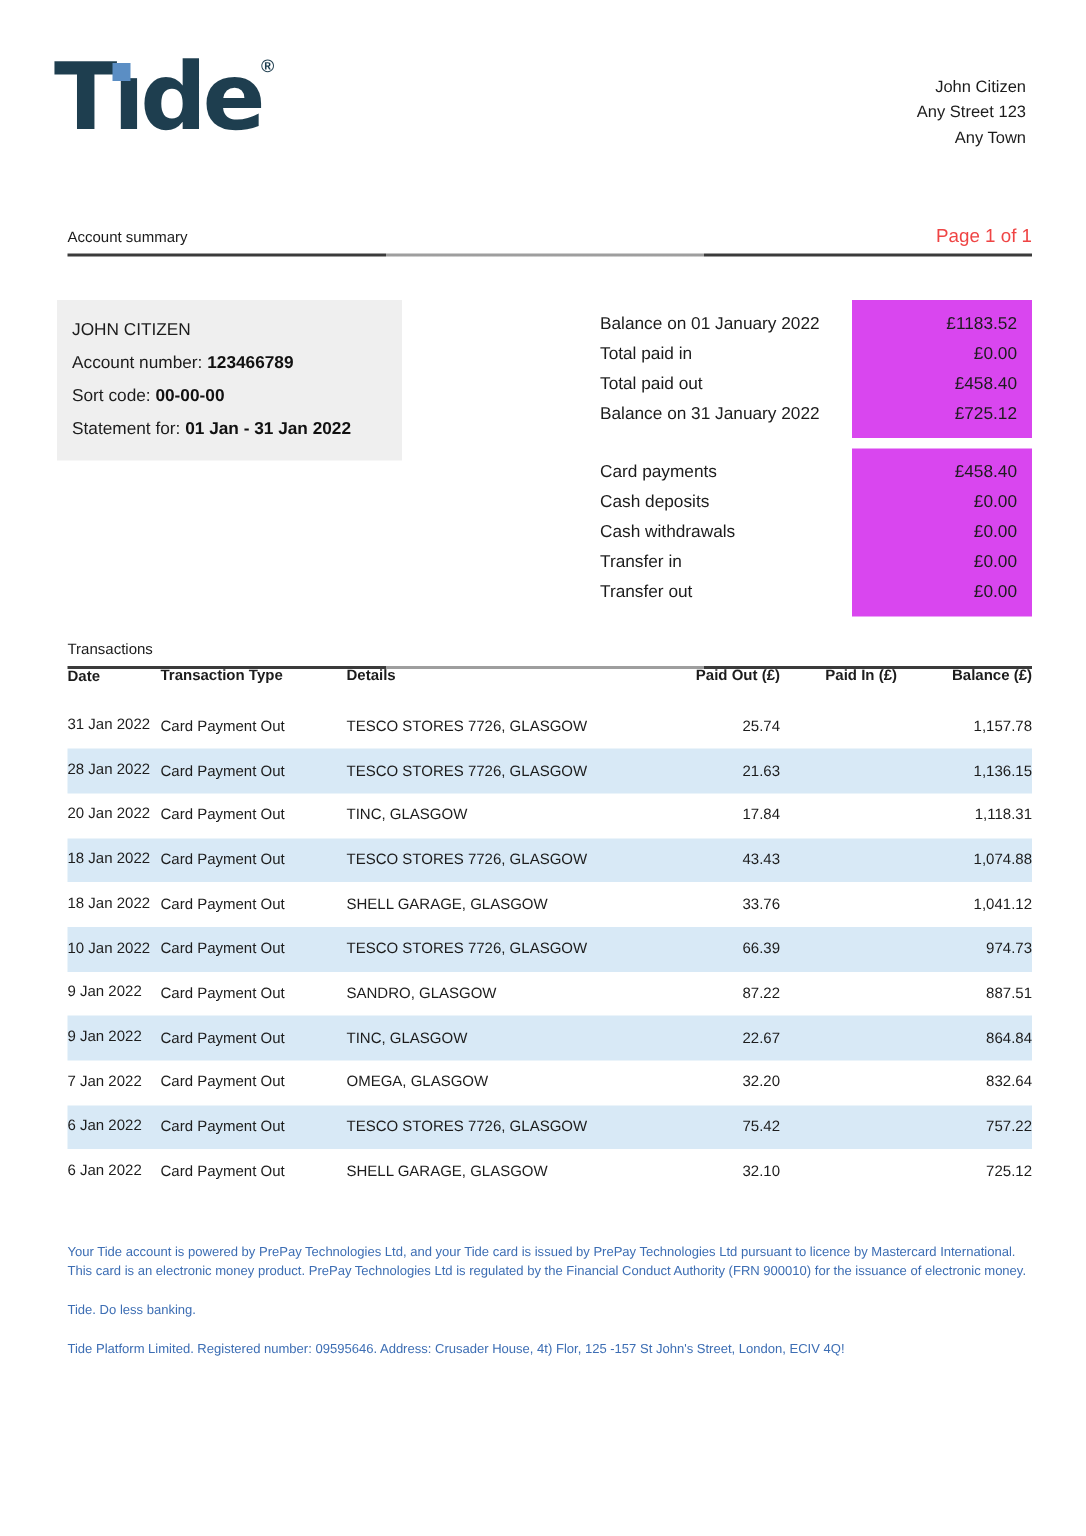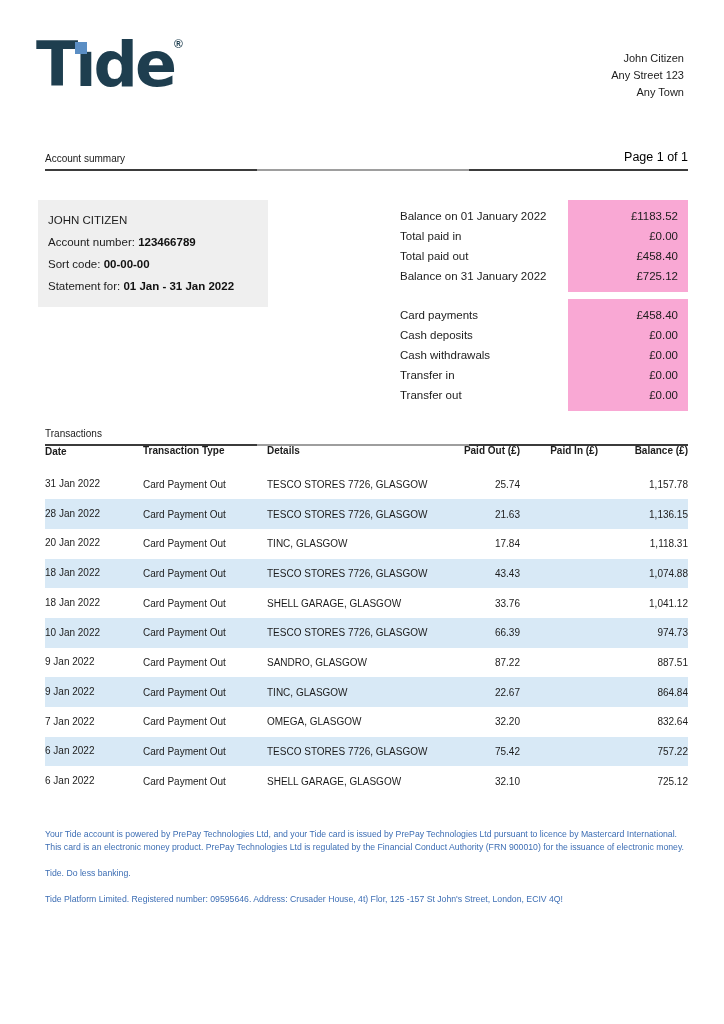--- a/index.html
+++ b/index.html
@@ -18,48 +18,48 @@
     display:inline-block;
   }
   .logo-dot { position:absolute; left:39px; top:8px; width:12px; height:12px; background:#5b8ec4; }
   .logo-reg { font-size:12px; font-weight:bold; color:#1e3e4f; vertical-align:38px; letter-spacing:0; }
   .addr { position:absolute; right:40px; top:50px; text-align:right; font-size:11px; line-height:17px; color:#1c1c1c; }
 
   
   .sec-head { position:absolute; left:45px; width:643px; }
   .sec-head-row { display:flex; justify-content:space-between; align-items:flex-end; padding-bottom:5px; }
   .sec-title { font-size:10px; color:#1a1a1a; }
-  .page-ind { font-size:12.5px; color:#000000; }
+  .page-ind { font-size:12.5px; color:#ef4444; }
   .rule { height:2px; background:linear-gradient(to right,#3b3b3b 0 33%,#9e9e9e 33% 66%,#3b3b3b 66% 100%); }
   .head-account { top:150px; }
   .head-trans { top:428px; }
 
   
   .info-box {
     position:absolute; left:38px; top:200px; width:230px;
     background:#efefef; padding:9px 10px 10px 10px;
     font-size:11.5px; line-height:22px; color:#1c1c1c;
   }
   .info-box b { font-weight:bold; color:#111; }
 
   
   .summary-block { position:absolute; left:400px; width:288px; display:flex; }
   .block-balance { top:200px; }
   .block-activity { top:299px; }
   .summary-labels { flex:1; padding:6px 0; }
-  .summary-values { width:120px; background:#f9a8d4; padding:6px 10px 6px 0; text-align:right; }
+  .summary-values { width:120px; background:#d946ef; padding:6px 10px 6px 0; text-align:right; }
   .sum-label, .sum-value { font-size:11.5px; line-height:20px; color:#1c1c1c; white-space:nowrap; }
 
   
   .txn-table { position:absolute; left:45px; top:445px; width:643px; font-size:10px; color:#1c1c1c; }
   .txn-header { display:flex; font-weight:bold; padding-bottom:10px; }
   .txn-row { display:flex; align-items:center; min-height:29.7px; }
   .txn-row:nth-child(even) { background:#d8e9f6; }
   .c-date { width:62px; padding-right:6px; line-height:14.5px; }
-  .c-type { width:124px;margin-left:36px; }
+  .c-type { width:124px; }
   .c-details { flex:1; }
   .c-out { width:85px; text-align:right; }
   .c-in  { width:78px; text-align:right; }
   .c-bal { width:90px; text-align:right; }
 
   
   .footer { position:absolute; left:45px; top:828px; width:643px; font-size:8.7px; line-height:13px; color:#3d6eb4; }
   .footer p { margin-bottom:13px; }
 </style>
 </head>

